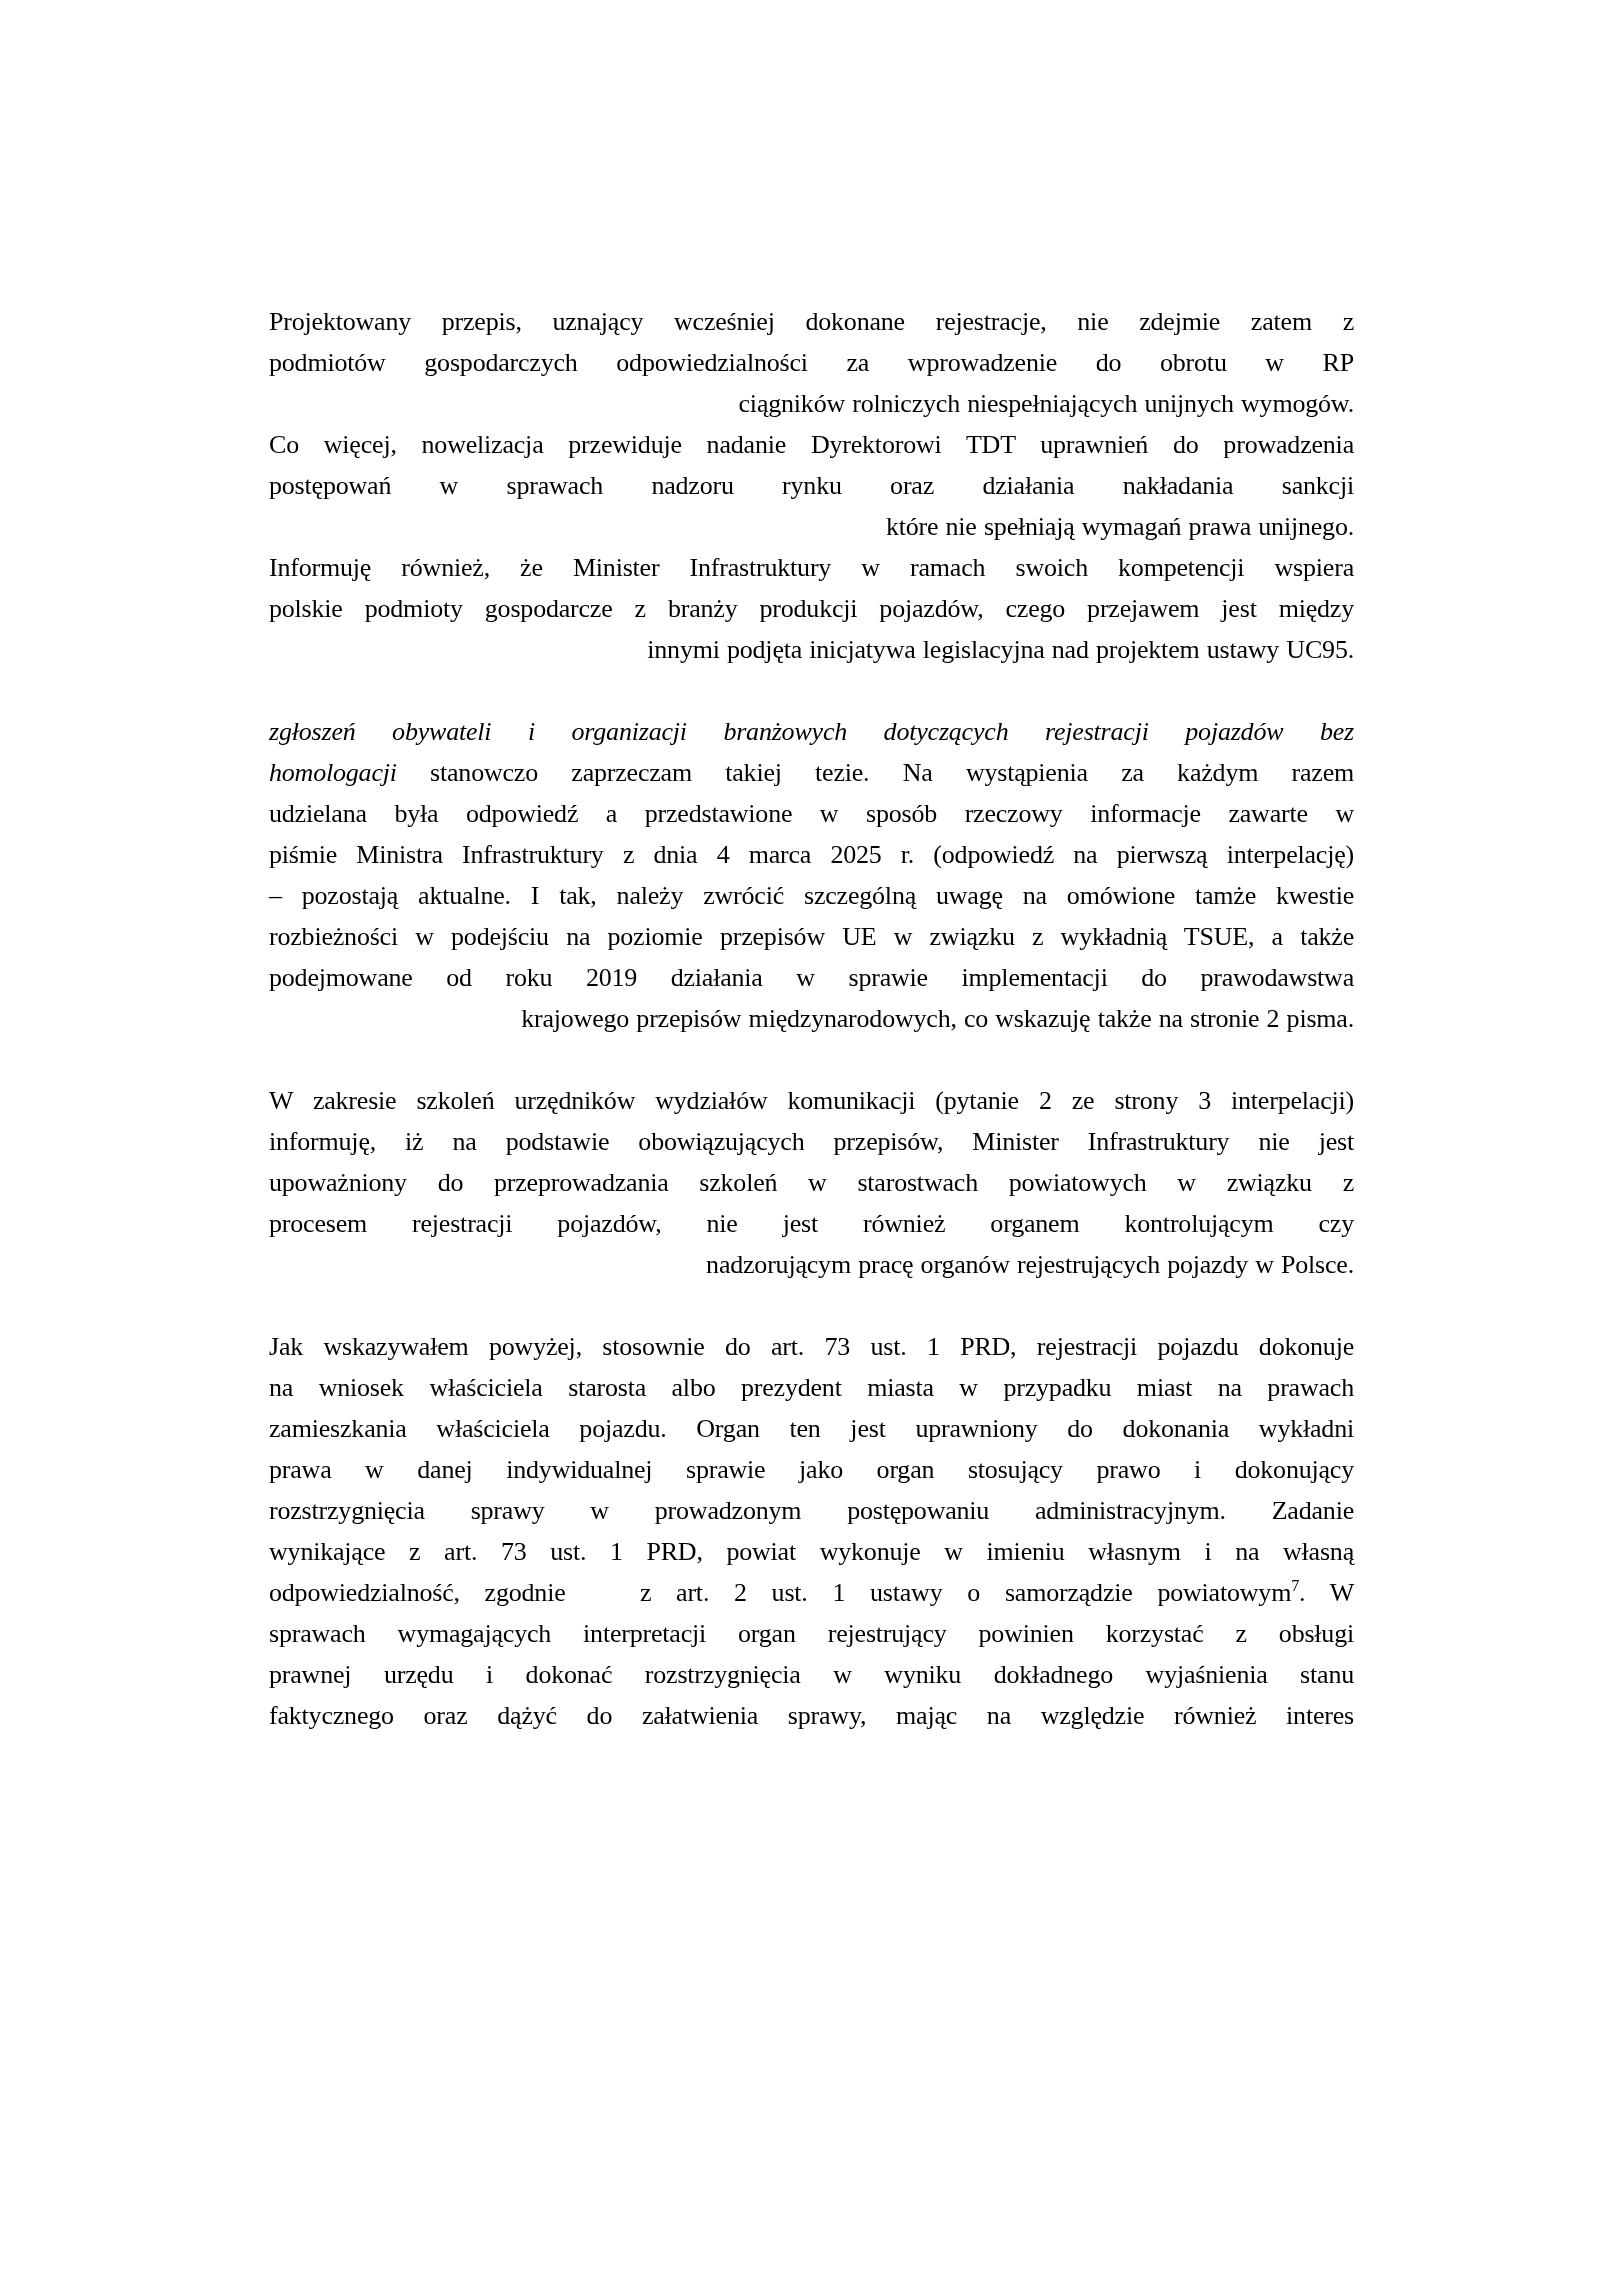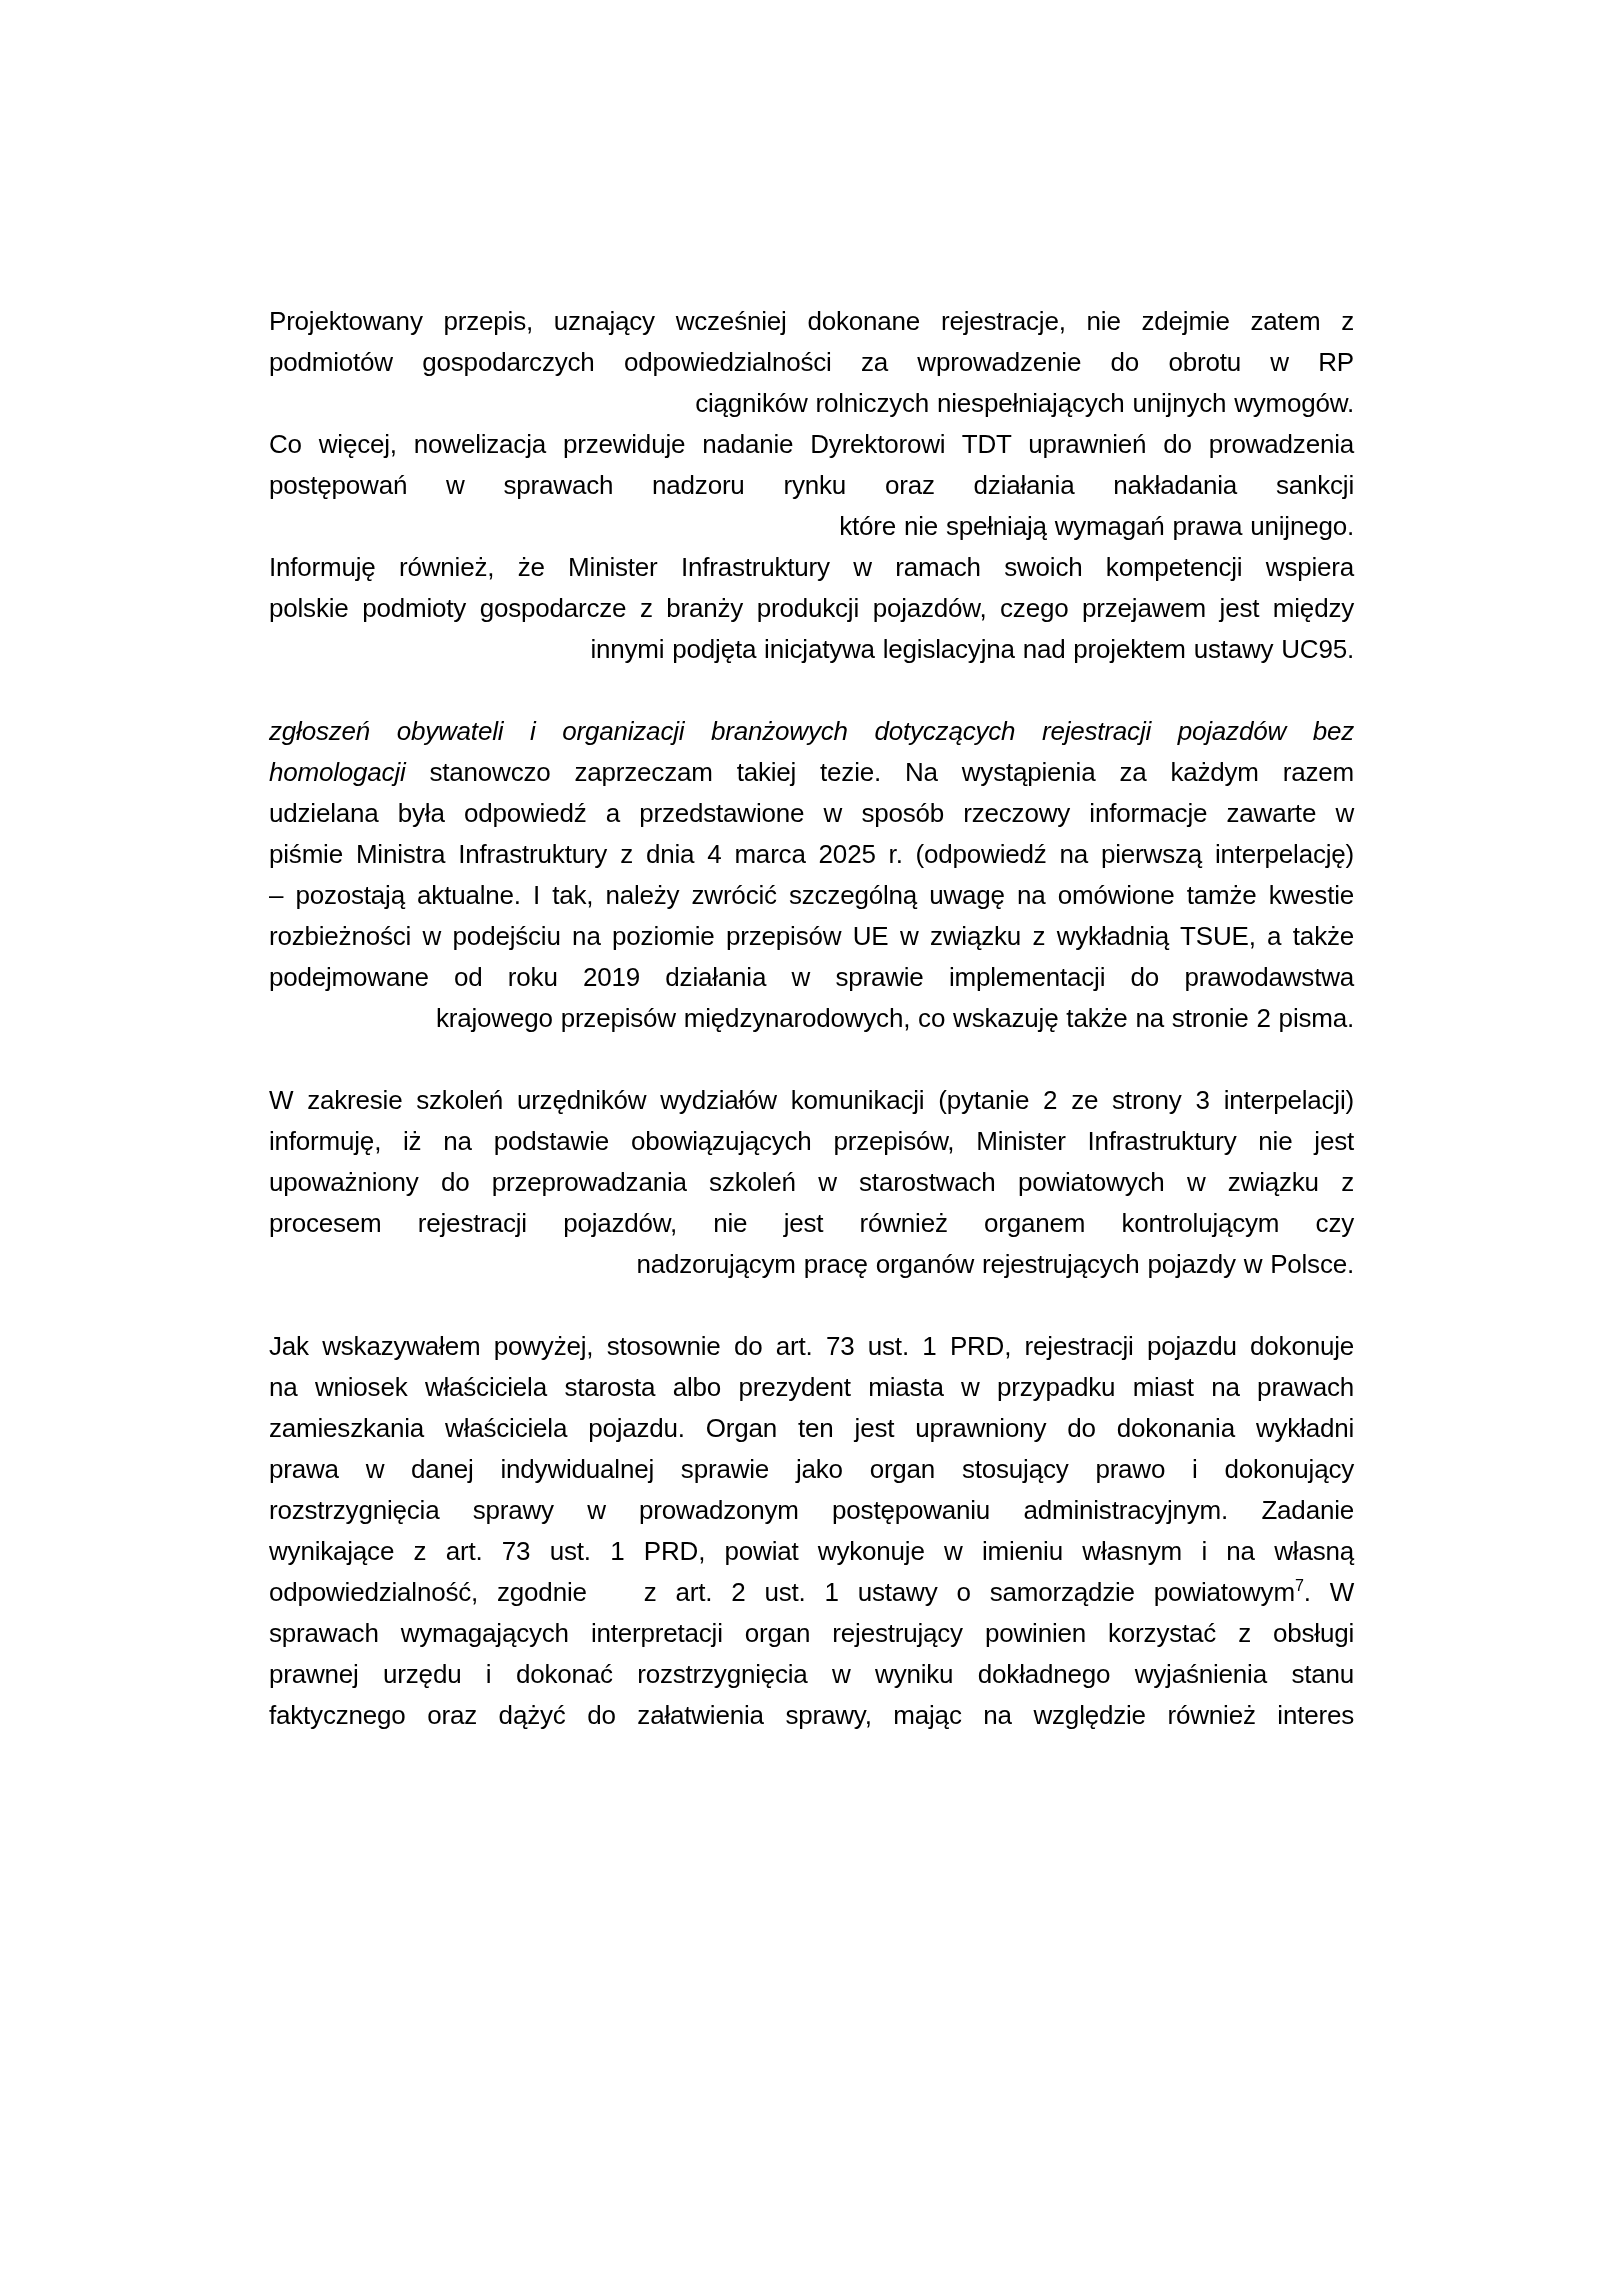--- a/index.html
+++ b/index.html
@@ -6,21 +6,21 @@
     margin: 0;
     padding: 0;
     background: #ffffff;
   }
   .page {
     position: relative;
     width: 1622px;
     height: 1831px;
     background: #ffffff;
     color: #000000;
-    font-family: Liberation Sans, sans-serif;
+    font-family: Liberation Serif, serif;
     overflow: hidden;
   }
   .content {
     position: absolute;
     left: 269px;
     top: 301px;
     width: 1085px;
   }
   .para {
     font-size: 26px;

